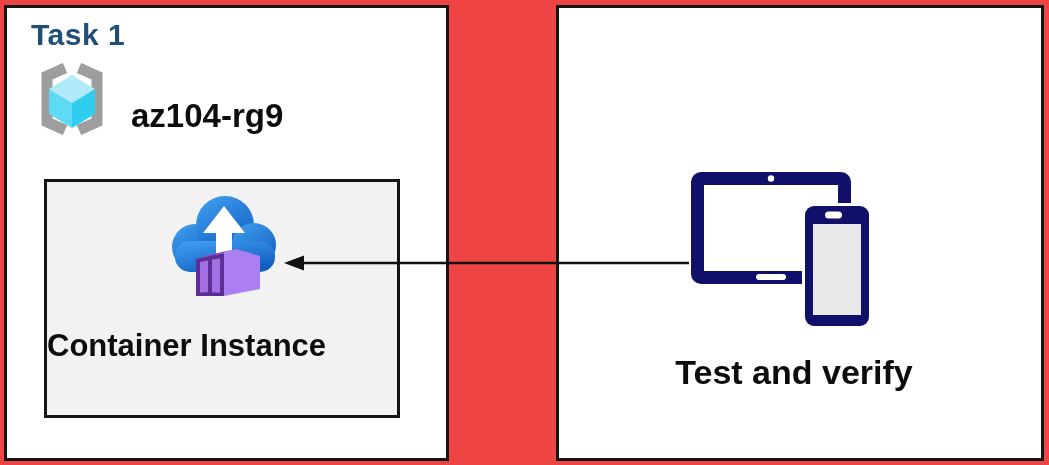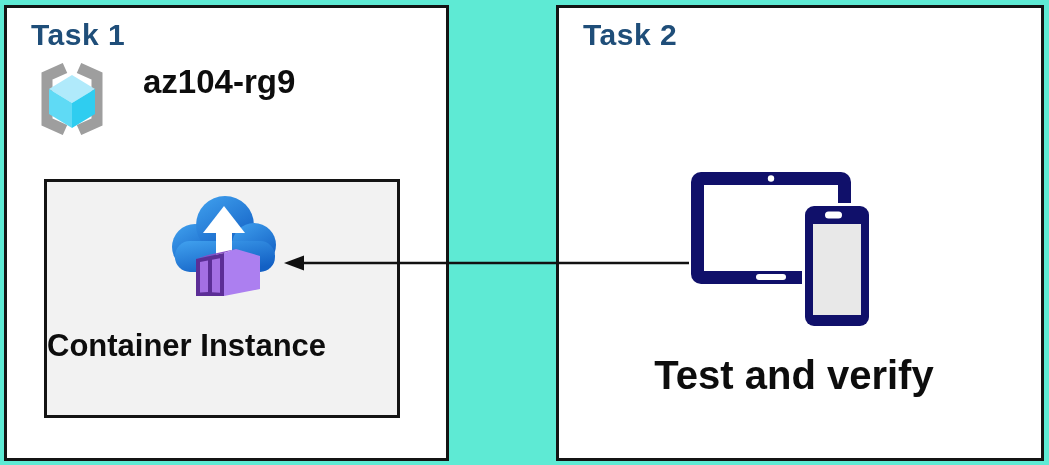--- a/index.html
+++ b/index.html
@@ -19,39 +19,39 @@
     --bracket-gray:#9E9E9E;
     --arrow-black:#111111;
     --text-black:#0D0D0D;
   }
   *{margin:0;padding:0;box-sizing:border-box;}
   html,body{background:#ffffff;}
   body{font-family:"Liberation Sans", sans-serif;}
   .stage{
     position:relative;
     width:1049px;height:465px;
-    background:#5eead4;
+    background:#ef4444;
     overflow:hidden;
   }
   .task-box{
     position:absolute;
     background:#ffffff;
     border:3px solid var(--box-border);
   }
   .task1{left:4px;top:5px;width:445px;height:456px;}
   .task2{left:556px;top:5px;width:488px;height:456px;}
   .task-title{
     position:absolute;left:24px;top:10px;
     font-size:30px;font-weight:bold;
     color:var(--title-blue);
     letter-spacing:0.5px;
   }
   .rg-row{
     position:absolute;left:26px;top:55px;
-    display:flex;align-items:flex-start;gap:32px;
+    display:flex;align-items:flex-end;gap:20px;
   }
   .rg-name{
     font-size:33px;font-weight:bold;color:var(--text-black);
     padding-bottom:4px;
   }
   .ci-box{
     position:absolute;left:37px;top:171px;
     width:356px;height:239px;
     background:var(--inner-box-bg);
     border:3px solid var(--box-border);
@@ -59,21 +59,21 @@
   .ci-icon{position:absolute;left:118px;top:7px;}
   .ci-label{
     position:absolute;left:0;top:146px;width:100%;
     text-align:left;
     font-size:31px;font-weight:bold;color:var(--text-black);
   }
   .devices-wrap{position:absolute;left:127px;top:159px;}
   .t2-label{
     position:absolute;left:0;top:345px;width:470px;
     text-align:center;
-    font-size:40px;font-weight:bold;color:var(--text-black);
+    font-size:34px;font-weight:bold;color:var(--text-black);
   }
   .arrow-overlay{
     position:absolute;left:0;top:0;width:1049px;height:465px;
     pointer-events:none;
   }
 </style>
 </head>
 <body>
 
 <div class="stage">
@@ -125,21 +125,20 @@
             <polygon points="4,13 12,11.5 12,43 4,43.5" style="fill:var(--container-purple-slat)"></polygon>
             <polygon points="16,10.8 24,9.2 24,43.7 16,43.3" style="fill:var(--container-purple-slat)"></polygon>
           </g>
         </svg>
       </span>
       <div class="ci-label">Container Instance</div>
     </div>
   </section>
 
   <section class="task-box task2">
-    <h2 class="task-title">Task 2</h2>
 
     <div class="devices-wrap">
       <svg width="190" height="166" viewBox="0 0 190 166" aria-hidden="true">
 
         <rect x="5" y="5" width="160" height="112" rx="10" style="fill:var(--device-navy)"></rect>
         <rect x="18" y="18" width="134" height="86" fill="#ffffff"></rect>
         <circle cx="85" cy="11.5" r="3.2" fill="#ffffff"></circle>
         <rect x="70" y="107" width="30" height="6" rx="3" fill="#ffffff"></rect>
 
         <rect x="116" y="36" width="70" height="126" rx="11" fill="#ffffff"></rect>

